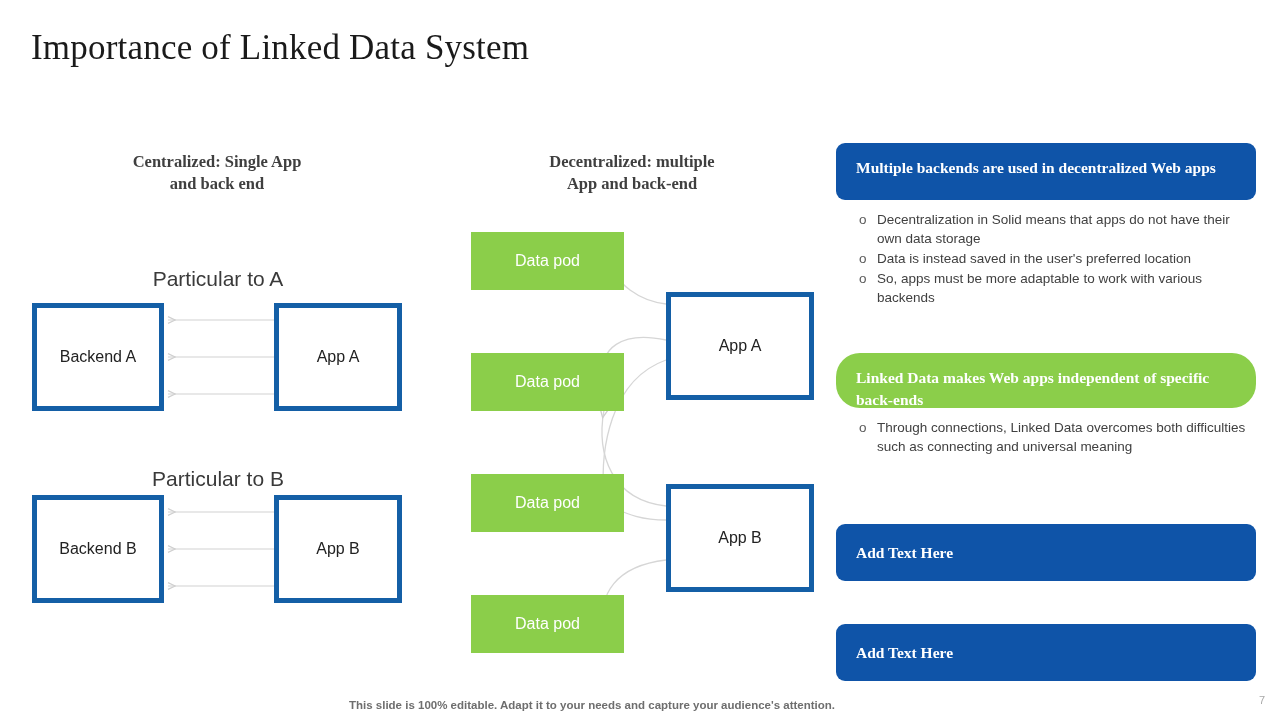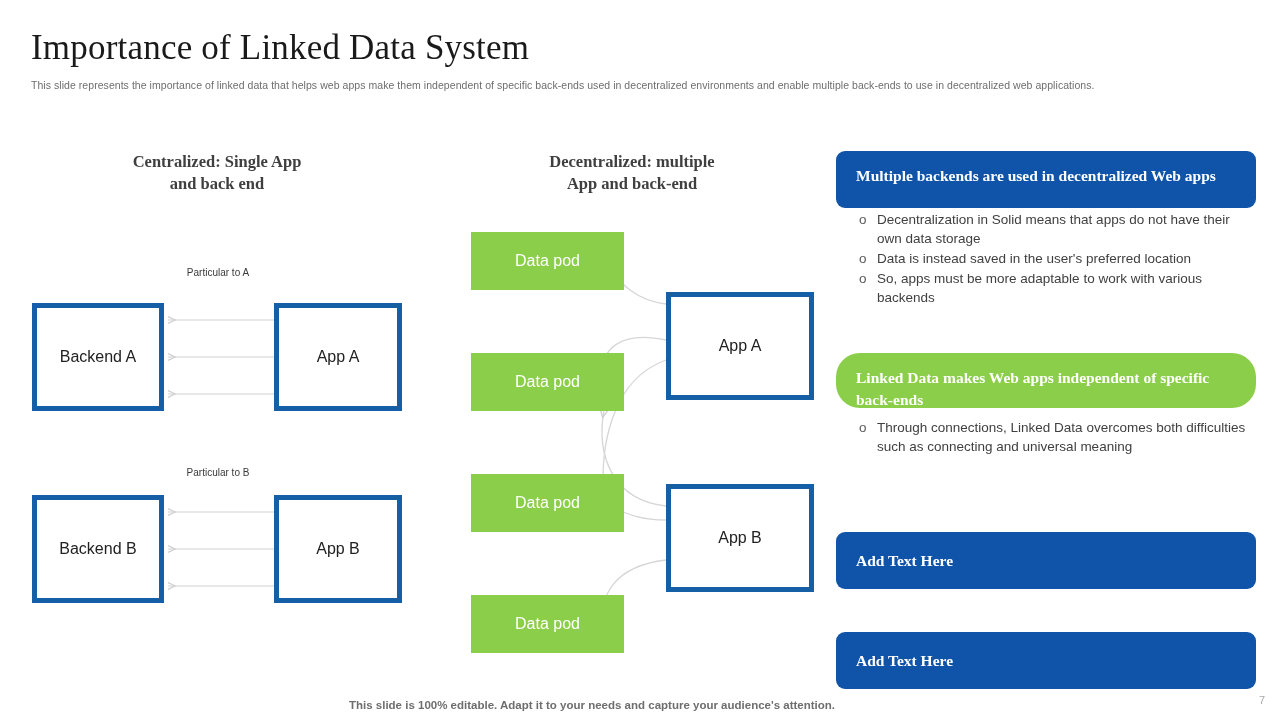--- a/index.html
+++ b/index.html
@@ -47,21 +47,21 @@
     color: #3f3f3f;
     text-align: center;
     line-height: 22px;
   }
   #heading-centralized { left: 86px;  top: 151px; width: 262px; }
   #heading-decentralized { left: 503px; top: 151px; width: 258px; }
 
   
   .pair-label {
     position: absolute;
-    font-size: 10px;
+    font-size: 21px;
     color: #3a3a3a;
     text-align: center;
     width: 240px;
   }
   #label-particular-a { left: 98px; top: 267px; }
   #label-particular-b { left: 98px; top: 459px; margin-top: 8px; }
 
   .node-box {
     position: absolute;
     border: 5px solid #145FA6;
@@ -111,21 +111,21 @@
     position: absolute;
     border-radius: 9px;
     box-sizing: border-box;
     padding: 14px 20px 10px 20px;
     font-family: "Liberation Serif", serif;
     font-weight: bold;
     font-size: 15.5px;
     line-height: 22px;
     color: #ffffff;
   }
-  .banner-blue  { background: #0F54A8; margin-top: 8px; }
+  .banner-blue  { background: #0F54A8; }
   .banner-green { background: #8BCE4A; border-radius: 24px; }
 
   #banner-multiple-backends { left: 836px; top: 143px; width: 420px; height: 57px; }
   #banner-linked-data       { left: 836px; top: 353px; width: 420px; height: 55px; }
   #banner-add-text-1        { left: 836px; top: 524px; width: 420px; height: 57px;
                               display: flex; align-items: center; padding-top: 0; padding-bottom: 0; }
   #banner-add-text-2        { left: 836px; top: 624px; width: 420px; height: 57px;
                               display: flex; align-items: center; padding-top: 0; padding-bottom: 0; }
 
   .bullet-list {
@@ -172,21 +172,20 @@
     font-size: 11px;
     color: #a8a8a8;
   }
 </style>
 </head>
 <body>
 
 <div class="slide">
 
   <div class="slide-title">Importance of Linked Data System</div>
-  <div class="slide-subtitle">This slide represents the importance of linked data that helps web apps make them independent of specific back-ends used in decentralized environments and enable multiple back-ends to use in decentralized web applications.</div>
 
   <div class="col-heading" id="heading-decentralized">
     <div>Decentralized: multiple</div>
     <div>App and back-end</div>
   </div>
   <div class="col-heading" id="heading-centralized">
     <div>Centralized: Single App</div>
     <div>and back end</div>
   </div>
 

